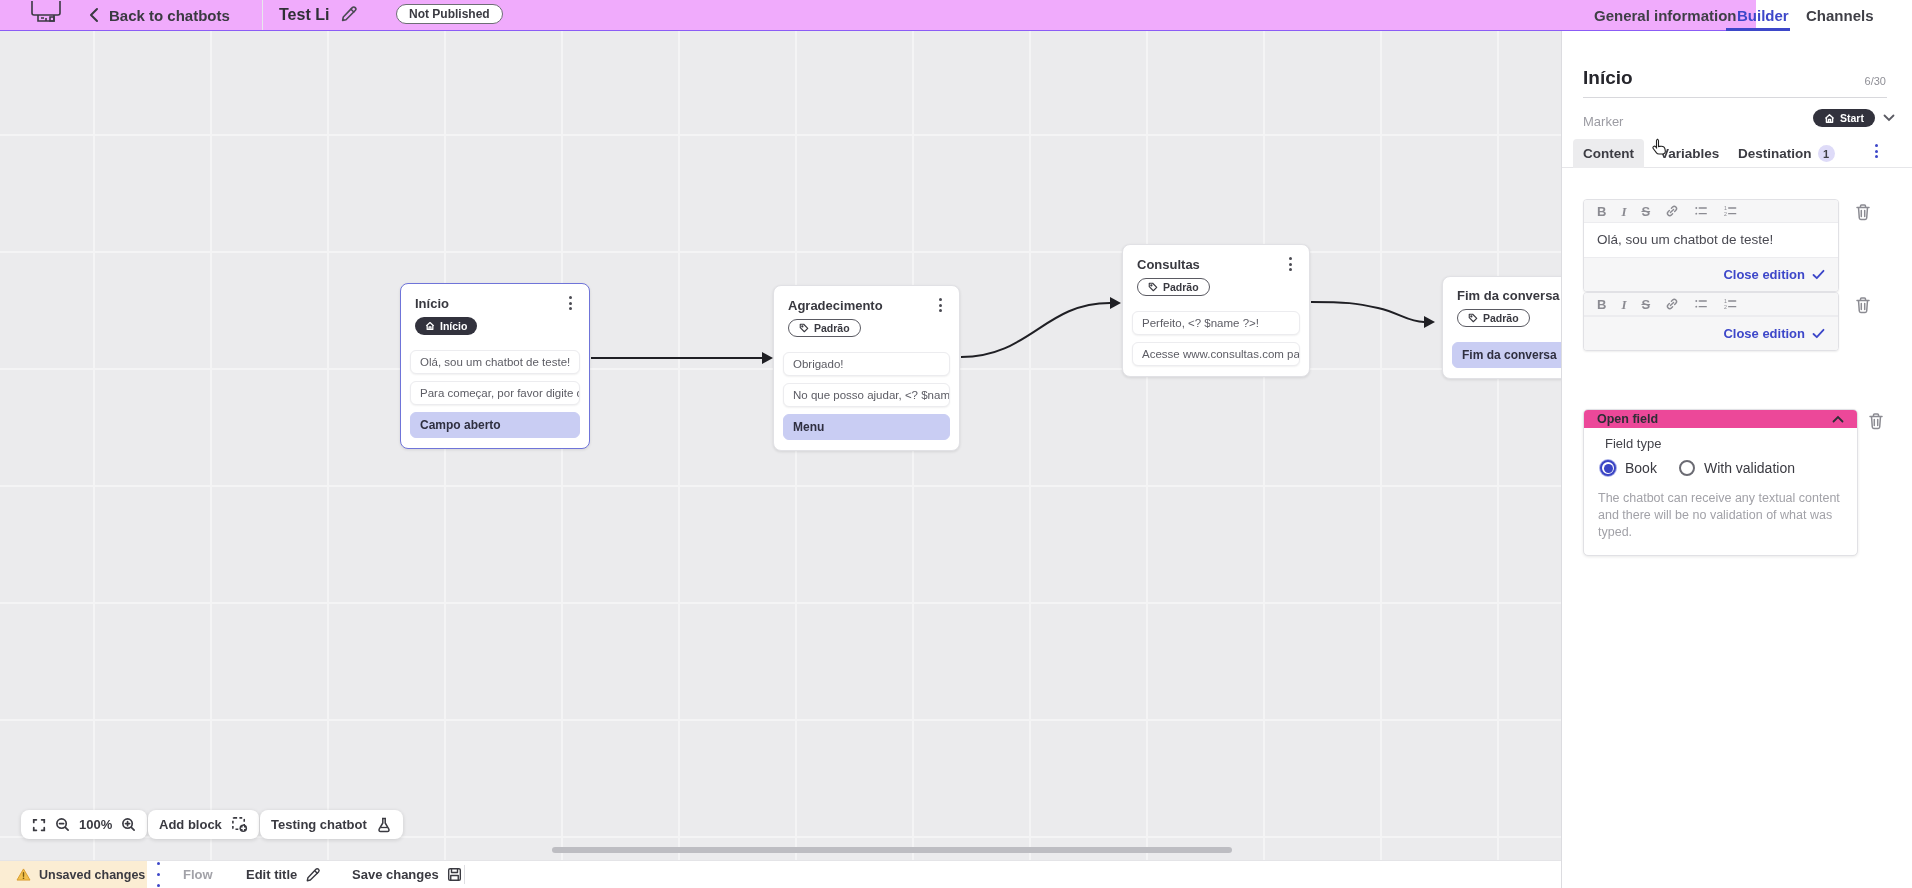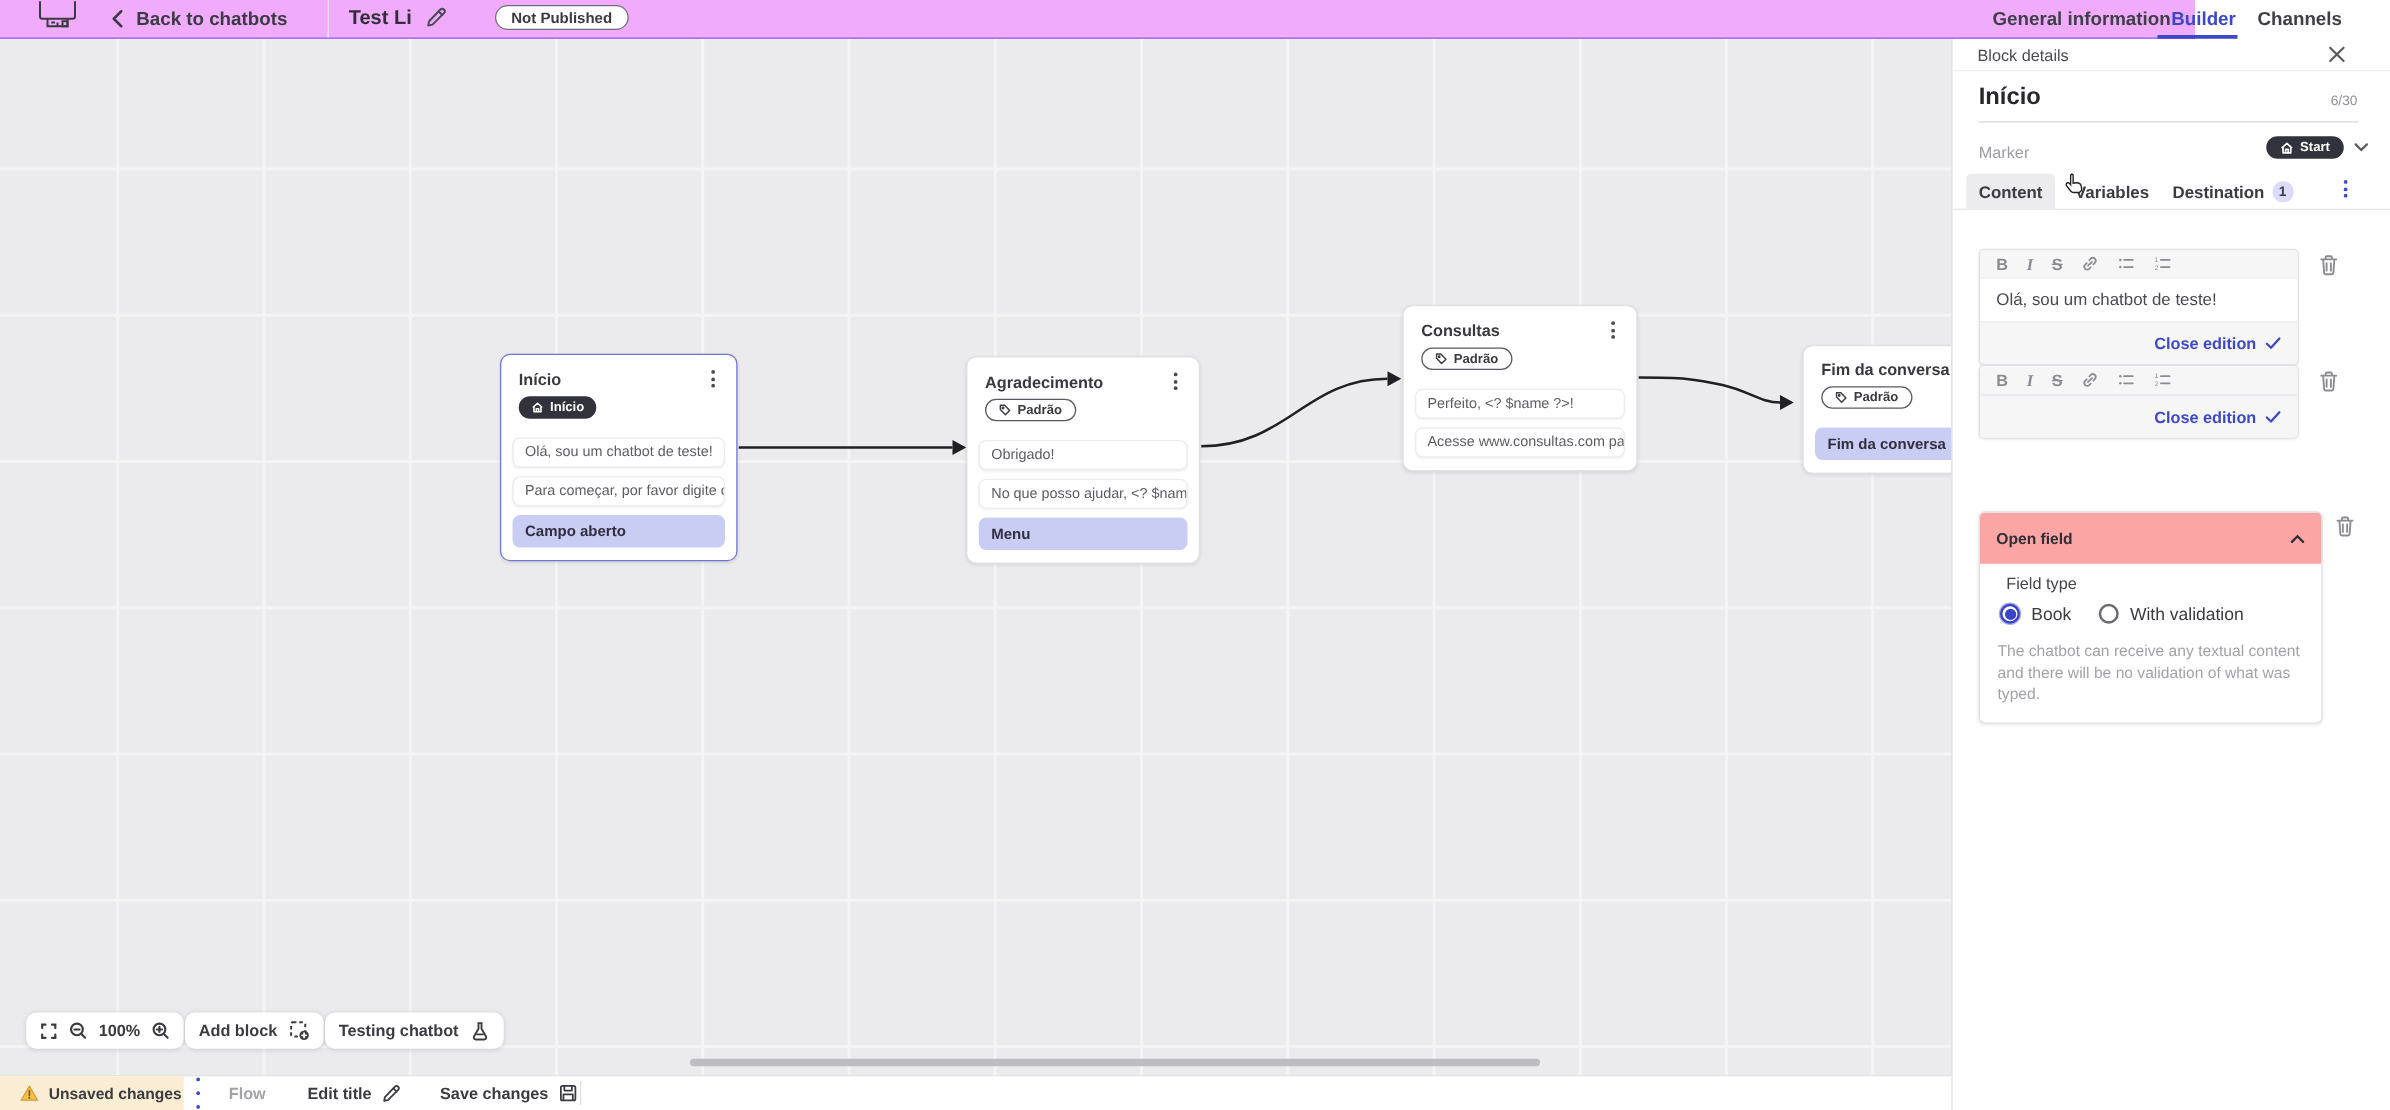--- a/index.html
+++ b/index.html
@@ -98,21 +98,21 @@
   .tico.it { font-style:italic; font-family:"Liberation Serif", serif; }
   .tico.st { text-decoration:line-through; }
   .econtent { padding:7px 13px 8px 13px; font-size:13.5px; color:#4a4a52; line-height:19px; background:#fff; }
   .efooter { background:#f6f6f7; border-top:1px solid #ececef; display:flex; align-items:center;
     justify-content:flex-end; gap:7px; padding:9px 13px; }
   .close-link { font-size:13px; font-weight:700; color:#3d47c9; cursor:pointer; display:flex; align-items:center; gap:7px; }
   .trash { position:absolute; cursor:pointer; }
 
   .ofield { position:absolute; left:21px; top:378px; width:275px; border:1px solid #e1e1e5;
     border-radius:5px; overflow:hidden; box-shadow:0 1px 3px rgba(0,0,0,.09); background:#fff; }
-  .of-head { height:41px; background:#fca5a5; display:flex; align-items:center;
+  .of-head { height:18px; background:#ec4899; display:flex; align-items:center;
     justify-content:space-between; padding:0 13px; cursor:pointer; }
   .of-title { font-size:12.5px; font-weight:700; color:#2e2e36; }
   .of-body { padding:8px 8px 14px 8px; }
   .ft-label { margin-left:13px; font-size:13px; color:#44444b; }
   .radios { margin:9px 0 0 8px; display:flex; align-items:center; gap:22px; }
   .radio-opt { display:flex; align-items:center; gap:9px; font-size:14px; color:#3a3a41; cursor:pointer; }
   .rdot { width:16px; height:16px; border-radius:50%; border:2px solid #3a44c4; position:relative; background:#fff; }
   .rdot.sel::after { content:""; position:absolute; left:1.5px; top:1.5px; width:9px; height:9px;
     border-radius:50%; background:#3a44c4; }
   .rdot.sel { box-shadow:0 0 0 1px #aab0e8; }
@@ -299,28 +299,20 @@
     <svg width="16" height="16" viewBox="0 0 16 16" fill="none" stroke="#3a3a41" stroke-width="1.5" stroke-linejoin="round">
         <path d="M6 1.5h4 M6.8 1.8v4.2L3.2 12.2A1.6 1.6 0 0 0 4.6 14.6h6.8a1.6 1.6 0 0 0 1.4-2.4L9.2 6V1.8"></path>
         <path d="M5 10.5h6" stroke-width="1.3"></path>
       </svg>
   </div>
 
   <div class="hscroll"></div>
 </div>
 
 <div class="panel">
-  <div class="p-head">
-    <span class="p-head-label">Block details</span>
-    <span class="p-close">
-      <svg width="15" height="15" viewBox="0 0 14 14" stroke="#5a5a62" stroke-width="1.6" stroke-linecap="round">
-          <path d="M2 2 12 12 M12 2 2 12"></path>
-        </svg>
-    </span>
-  </div>
 
   <div class="p-title">Início</div>
   <div class="p-counter">6/30</div>
   <div class="p-title-line"></div>
 
   <div class="p-marker-label">Marker</div>
   <div class="p-start-wrap">
     <span class="pill-dark" style="padding:3px 11px;">
       <svg width="11" height="11" viewBox="0 0 16 16" fill="none" stroke="#fff" stroke-width="2" stroke-linejoin="round">
           <path d="M2 8 8 2.5 14 8 M3.5 7 v6.5 h9 V7 M6.5 13.5 v-4 h3 v4"></path>

